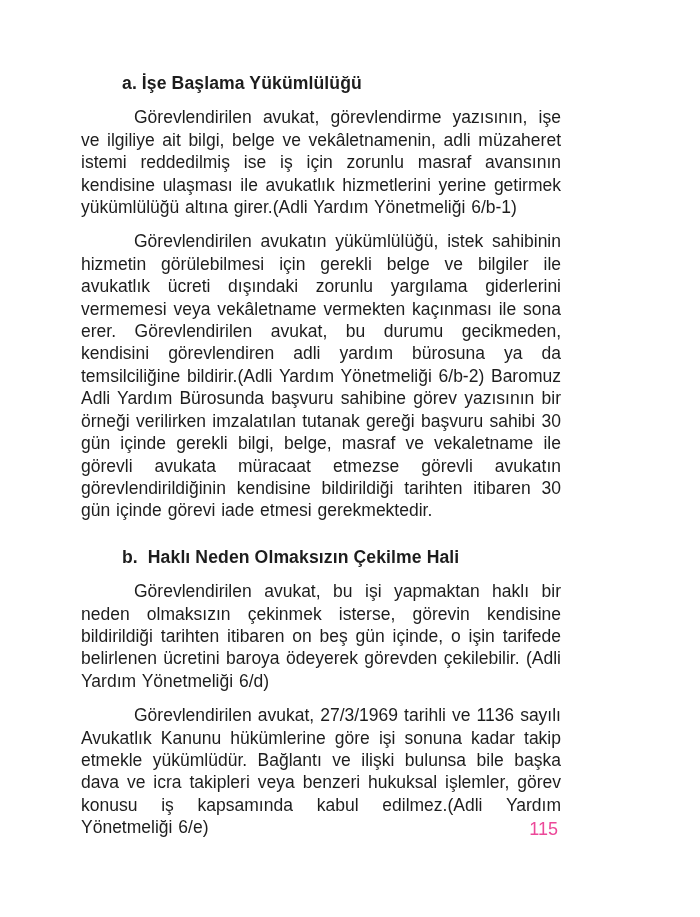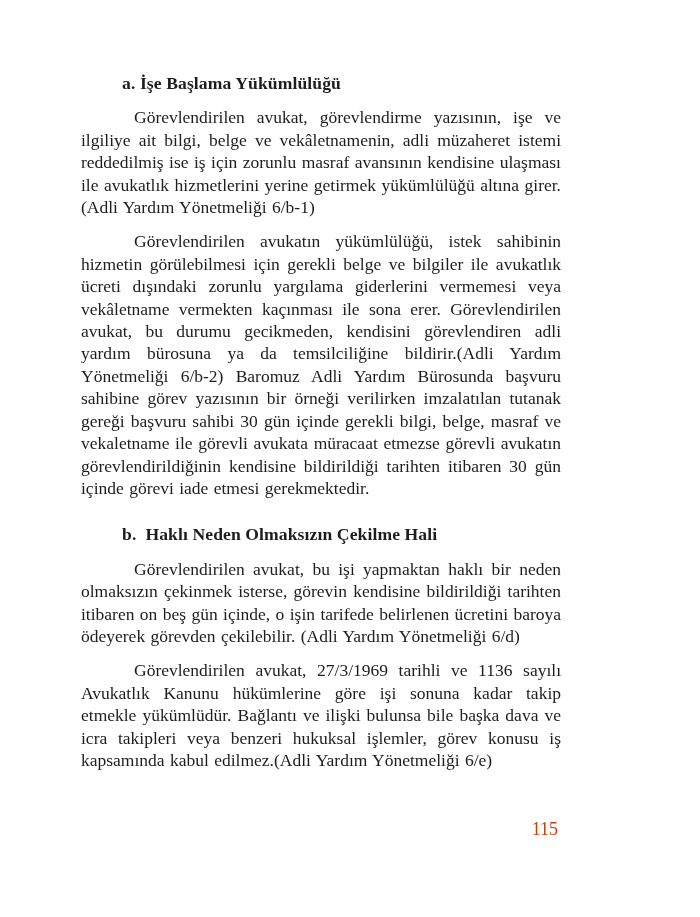--- a/index.html
+++ b/index.html
@@ -6,21 +6,21 @@
     margin: 0;
     padding: 0;
     background: #ffffff;
   }
   .page {
     position: relative;
     width: 700px;
     height: 917px;
     background: #ffffff;
     overflow: hidden;
-    font-family: Liberation Serif, serif;
+    font-family: Liberation Sans, sans-serif;
     color: #1d1d1d;
   }
   .content {
     position: absolute;
     left: 69px;
     top: 72px;
     width: 504px;
     font-size: 17.5px;
     line-height: 22.4px;
     text-align: justify;
@@ -42,21 +42,21 @@
     word-spacing: 1px;
   }
   .page-number {
     position: absolute;
     top: 818px;
     left: 69px;
     width: 489px;
     text-align: right;
     font-size: 18px;
     line-height: 22px;
-    color: #c2410c;
+    color: #ec4899;
   }
 </style>
 </head>
 <body>
 
 <div class="page">
   <div class="content">
 
     <h2 class="heading">a. İşe Başlama Yükümlülüğü</h2>
     <p class="para">Görevlendirilen avukat, görevlendirme yazısının, işe ve ilgiliye ait bilgi, belge ve vekâletnamenin, adli müzaheret istemi reddedilmiş ise iş için zorunlu masraf avansının kendisine ulaşması ile avukatlık hizmetlerini yerine getirmek yükümlülüğü altına girer.(Adli Yardım Yönetmeliği 6/b-1)</p>

